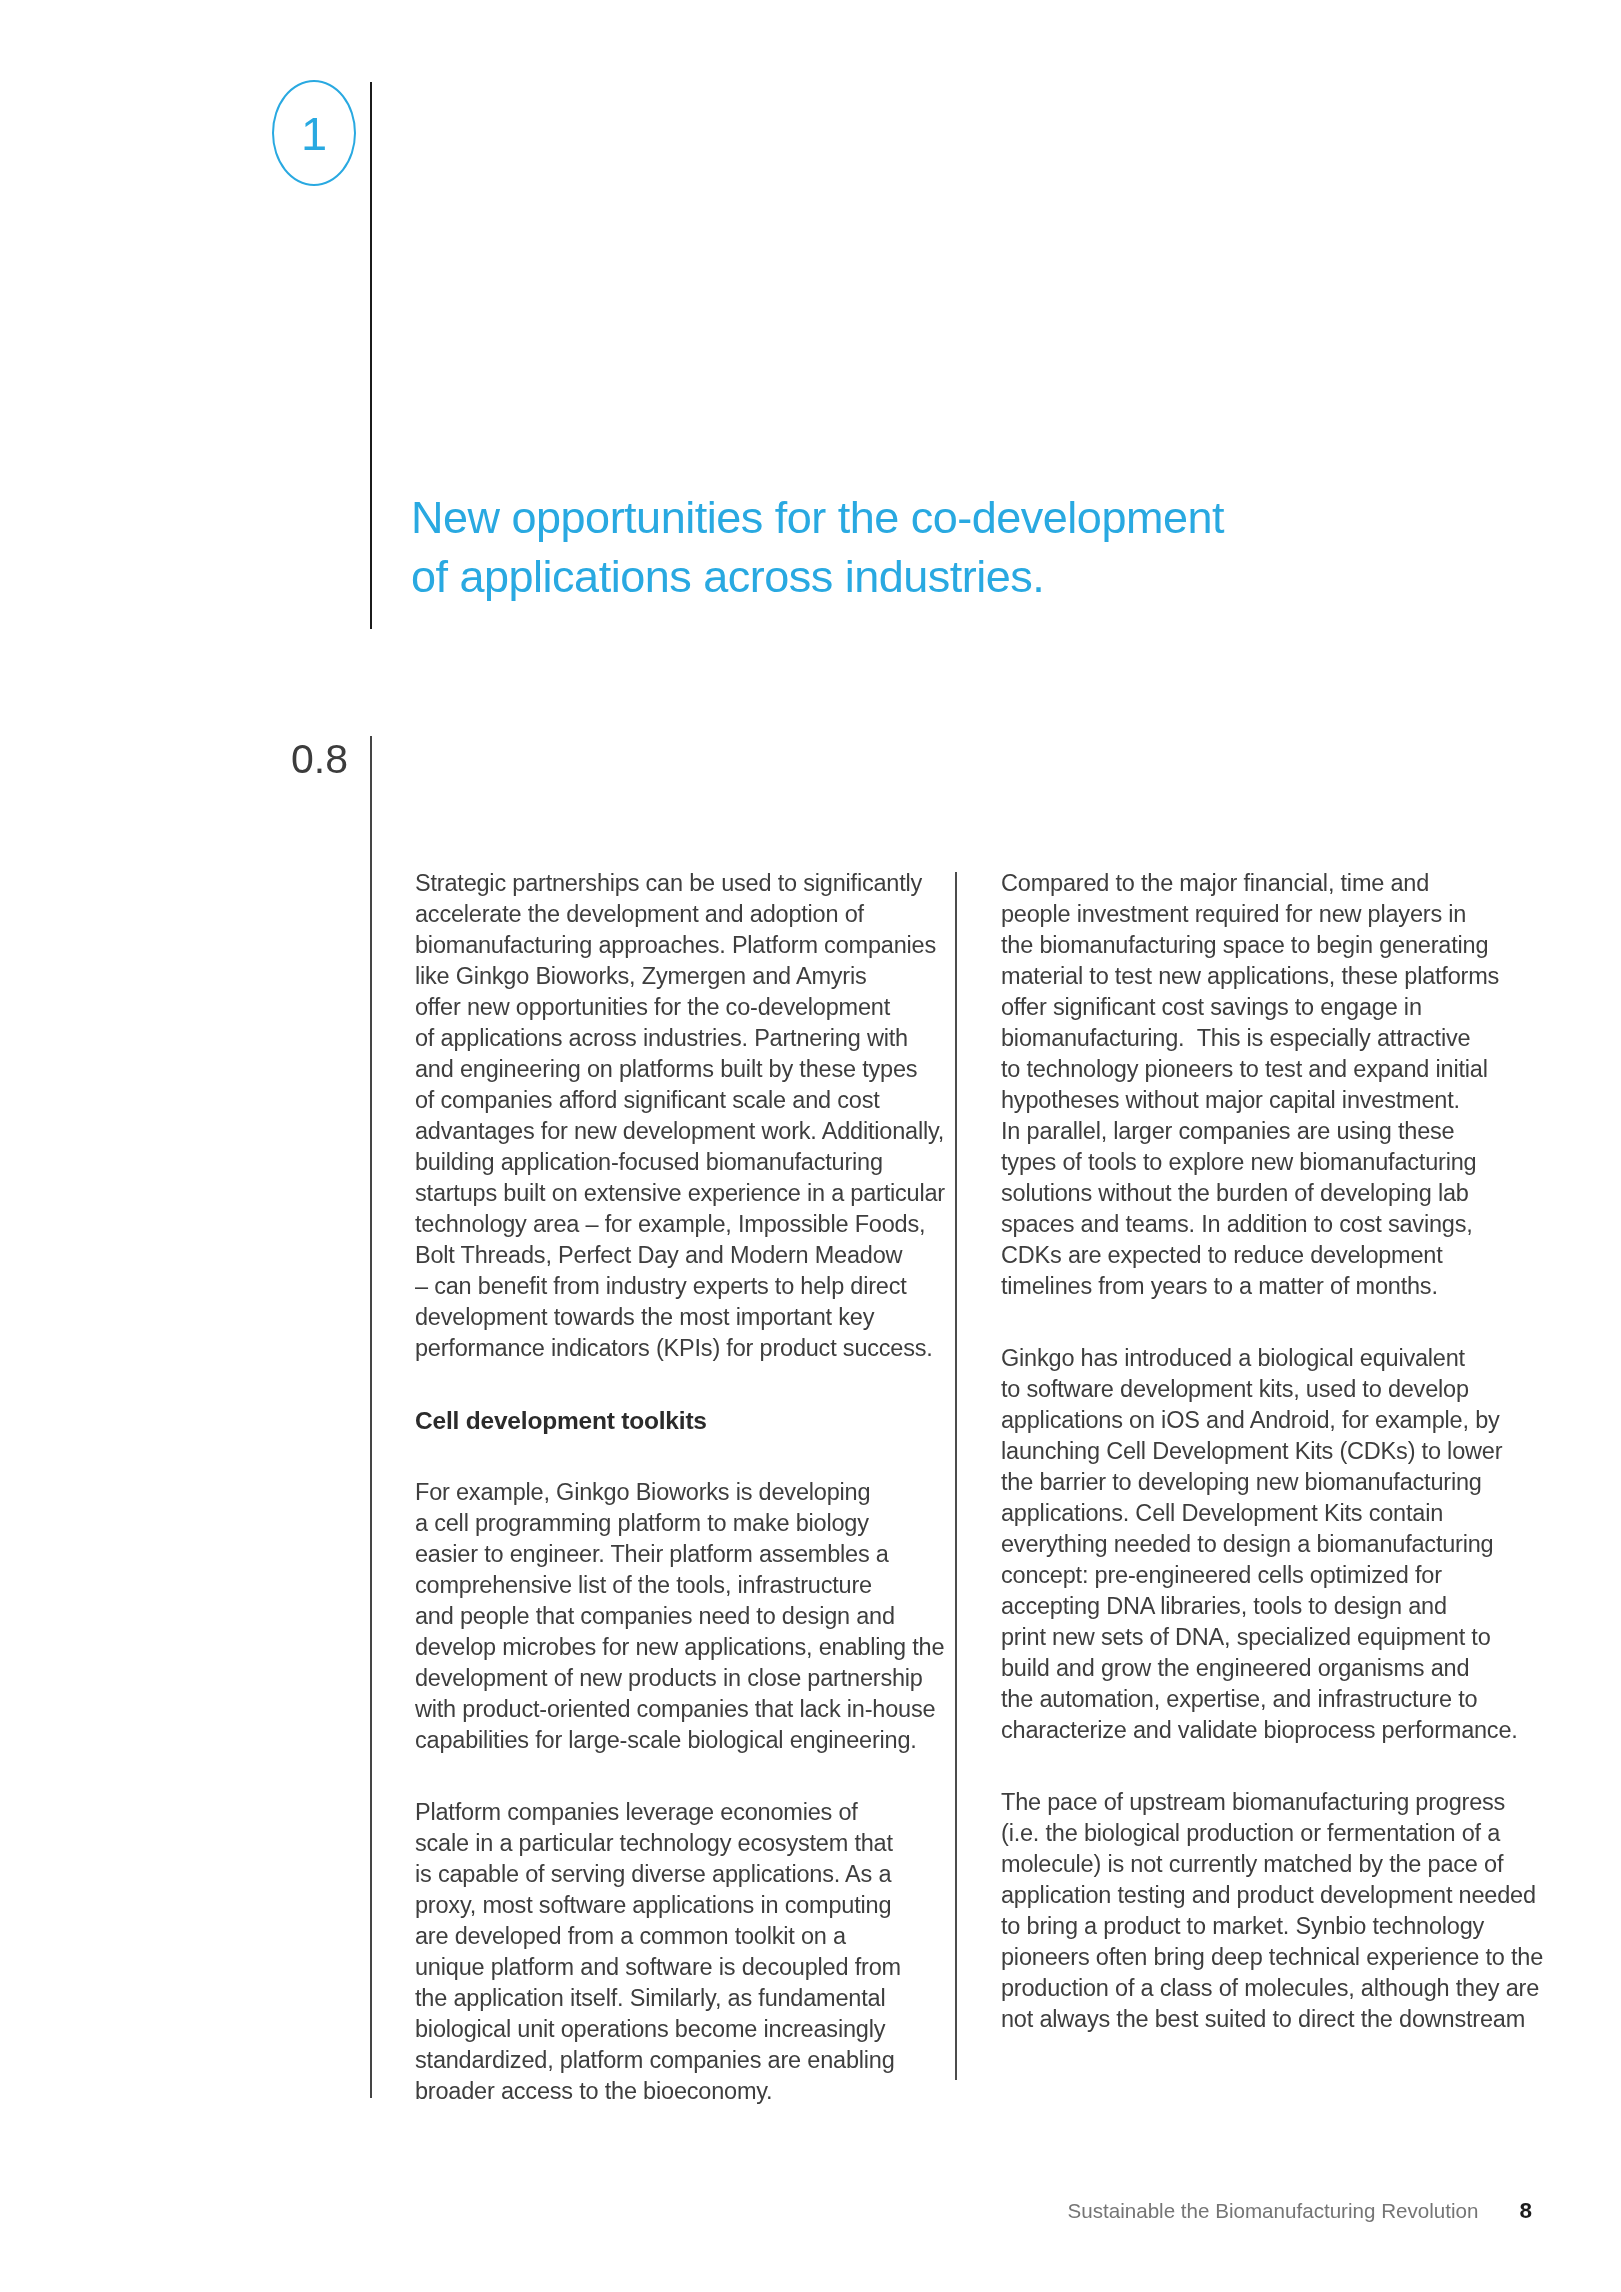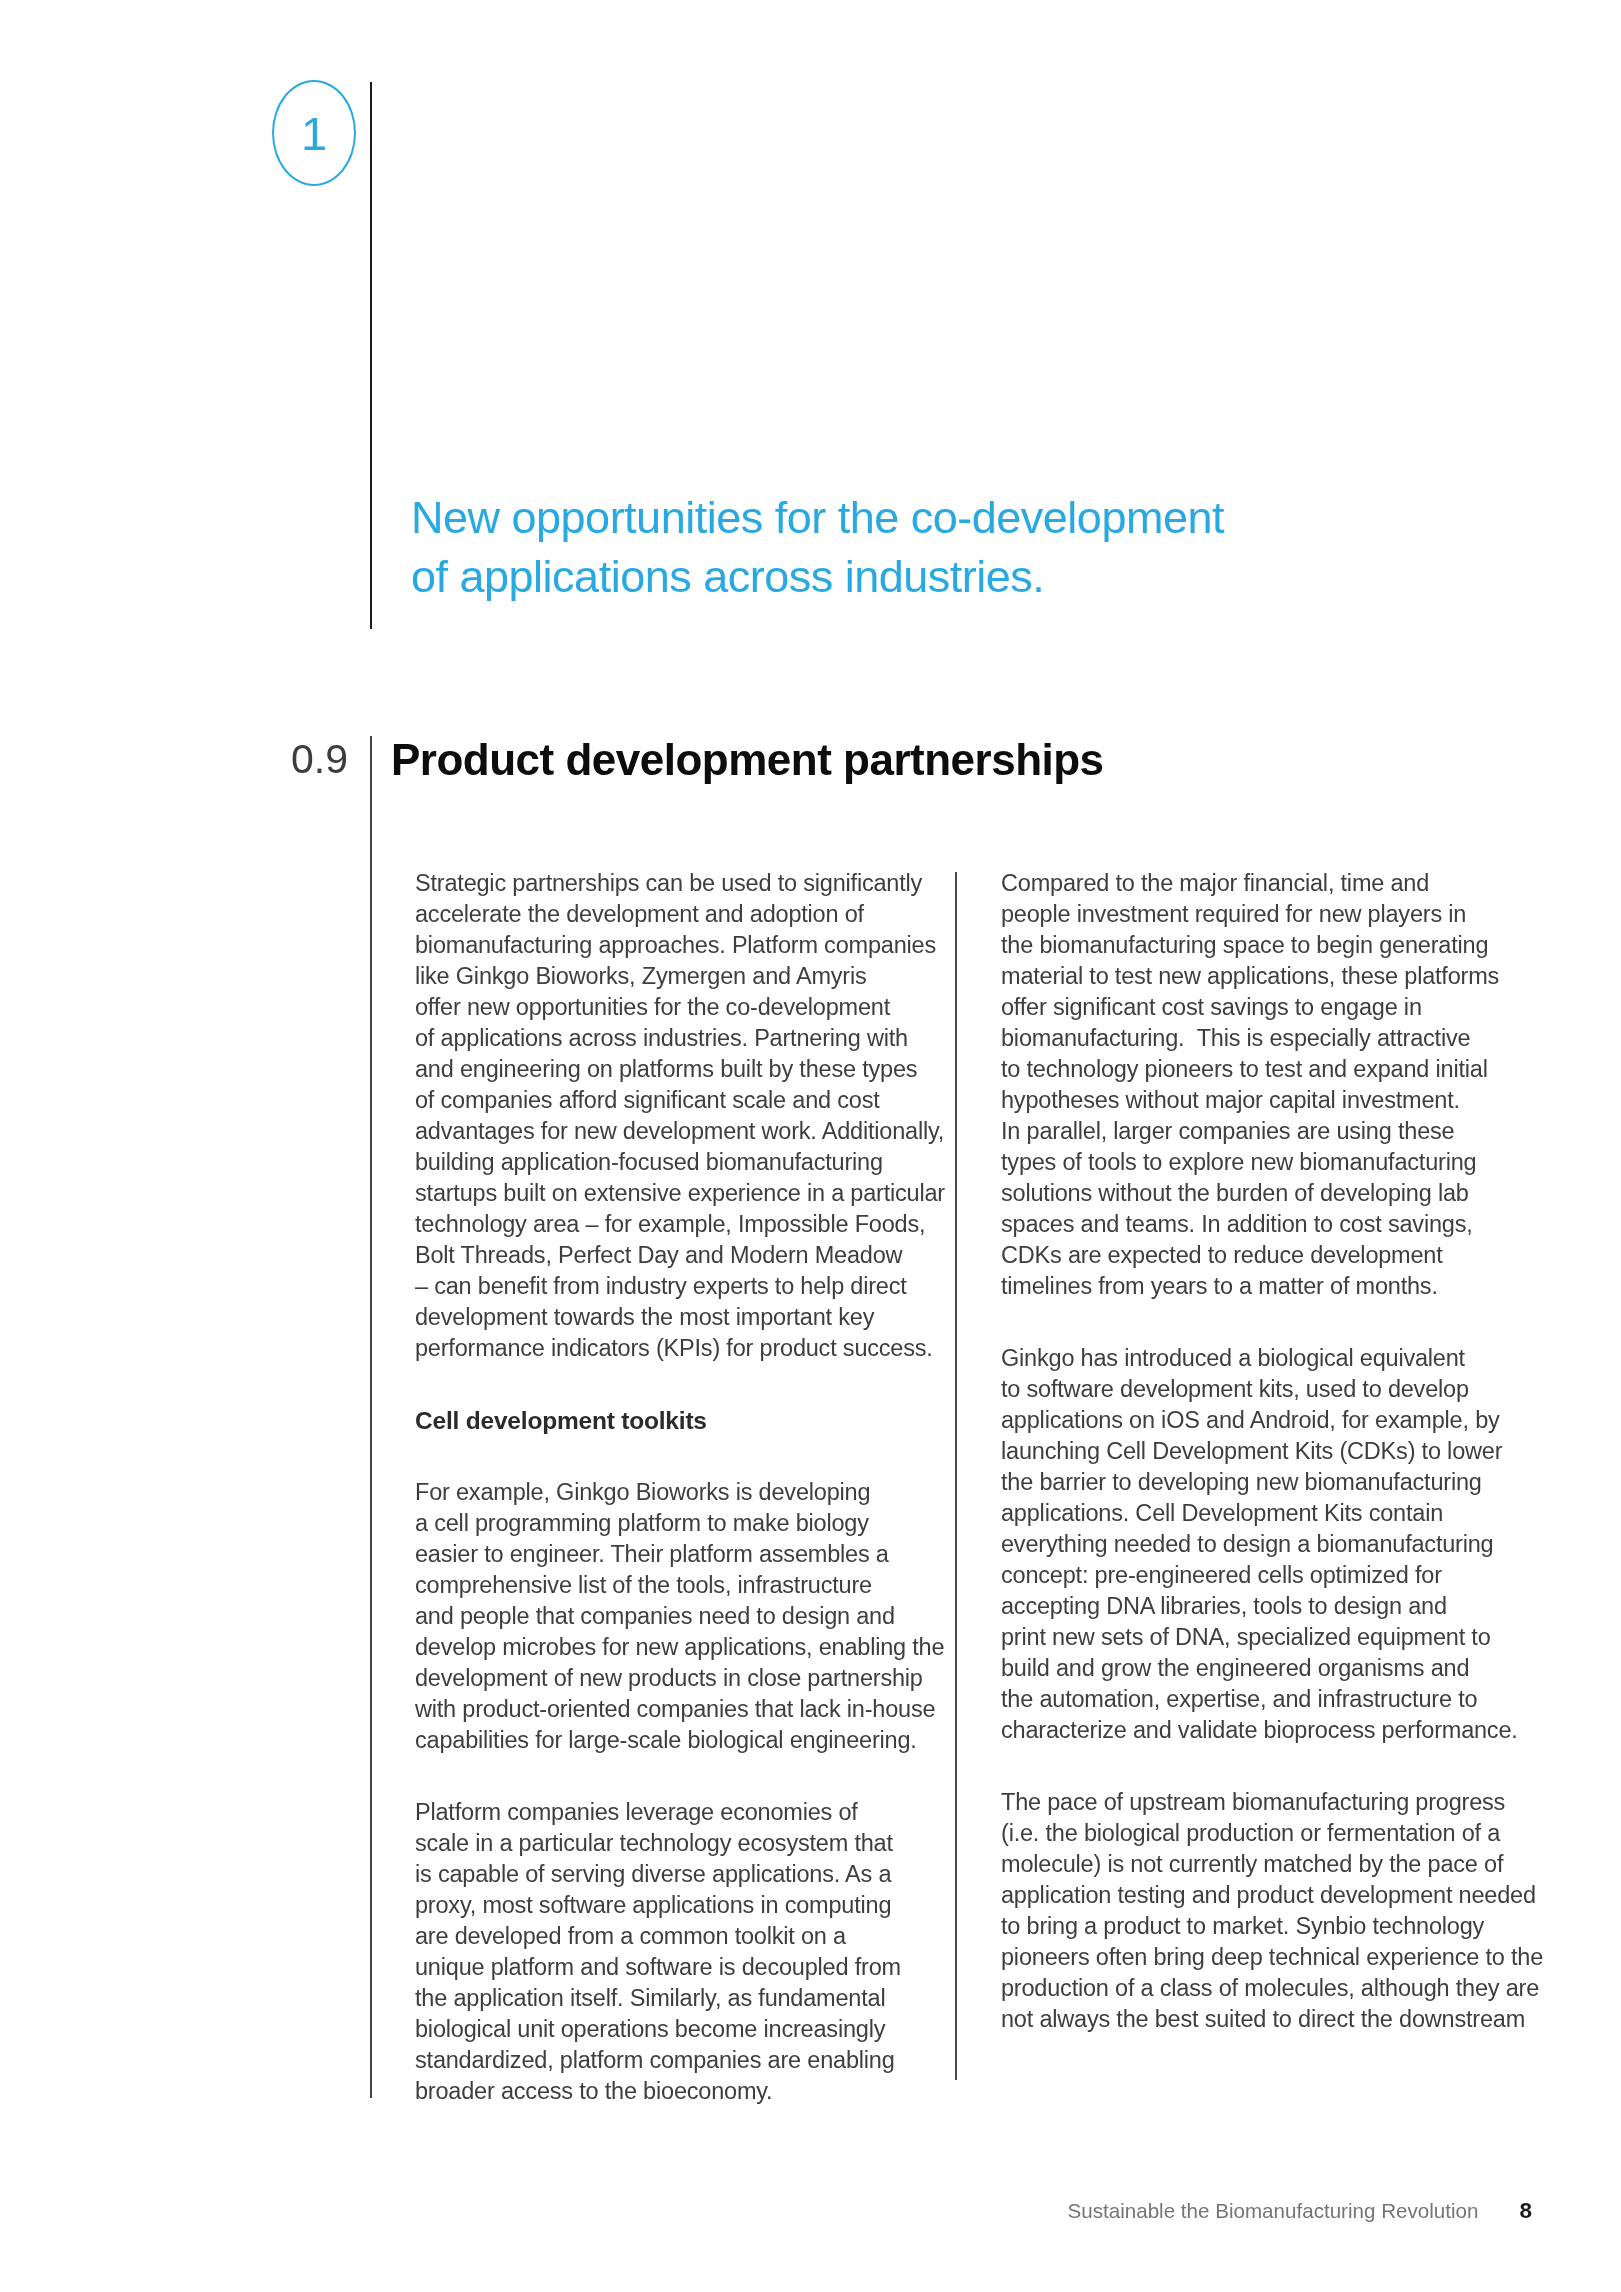--- a/index.html
+++ b/index.html
@@ -69,25 +69,24 @@
   <div class="abs chapter-badge">
     <span>1</span>
   </div>
 
   <div class="abs title-rule"></div>
 
 
   <div class="abs page-subtitle pre">New opportunities for the co-development
 of applications across industries.</div>
 
-  <div class="abs section-number">0.9</div>
+  <div class="abs section-number">0.8</div>
 
   <div class="abs section-rule"></div>
 
-  <div class="abs section-title">Product development partnerships</div>
 
   <div class="abs body-col col-left">
     <div class="para pre">Strategic partnerships can be used to significantly
 accelerate the development and adoption of
 biomanufacturing approaches. Platform companies
 like Ginkgo Bioworks, Zymergen and Amyris
 offer new opportunities for the co-development
 of applications across industries. Partnering with
 and engineering on platforms built by these types
 of companies afford significant scale and cost

